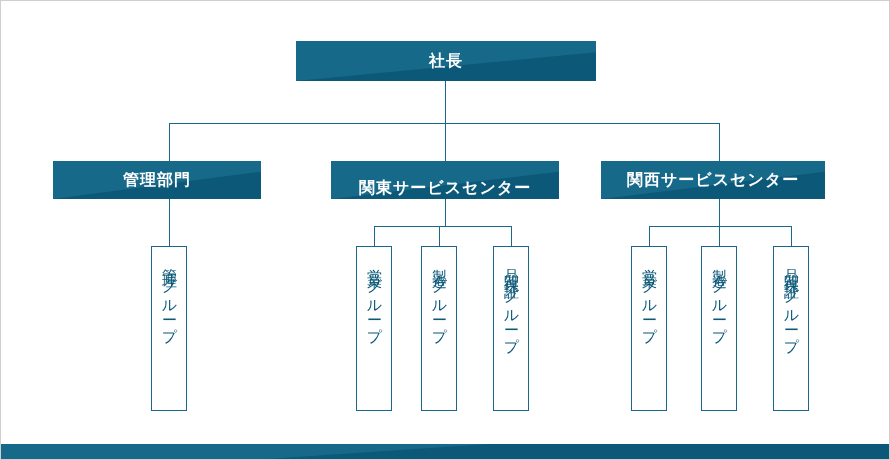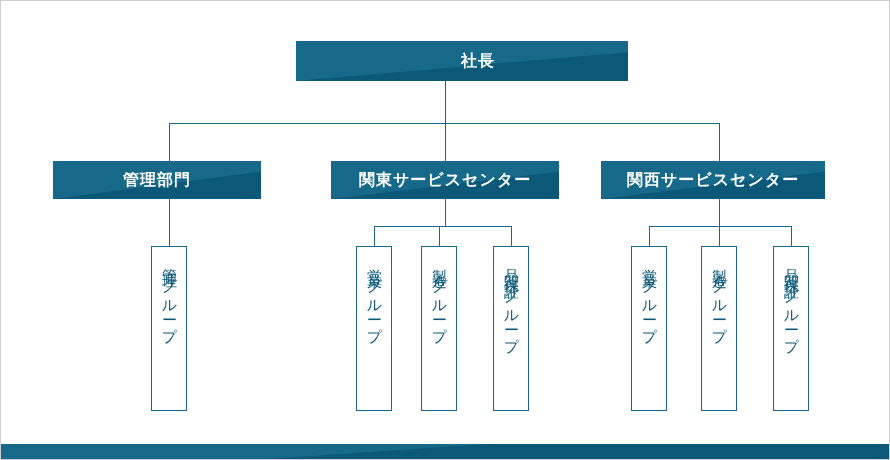--- a/index.html
+++ b/index.html
@@ -35,23 +35,23 @@
   }
   .node .lbl {
     position: relative;
     z-index: 1;
     color: #ffffff;
     font-size: 16px;
     font-weight: bold;
     letter-spacing: 1px;
     white-space: nowrap;
   }
-  .node-root   { left: 295px; top: 40px;  width: 300px; height: 40px; padding-left: 32px; }
+  .node-root   { left: 295px; top: 40px;  width: 300px; height: 40px; }
   .node-admin  { left: 52px;  top: 160px; width: 208px; height: 38px; }
-  .node-kanto  { left: 330px; top: 160px; width: 228px; height: 38px; }
+  .node-kanto  { left: 330px; top: 160px; width: 228px; height: 38px; align-items: flex-end; }
   .node-kansai { left: 600px; top: 160px; width: 224px; height: 38px; }
 
   
   .leaf {
     position: absolute;
     top: 245px;
     width: 36px;
     height: 165px;
     box-sizing: border-box;
     background: #ffffff;

